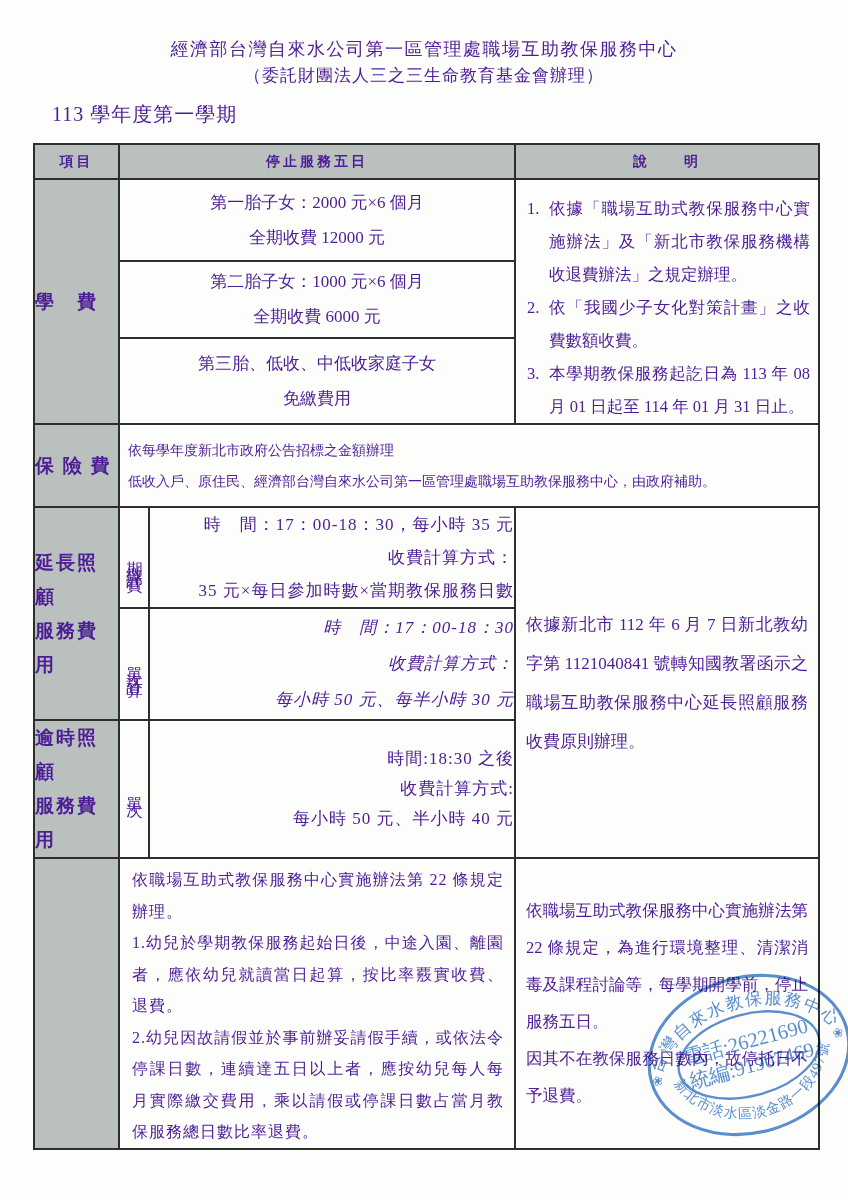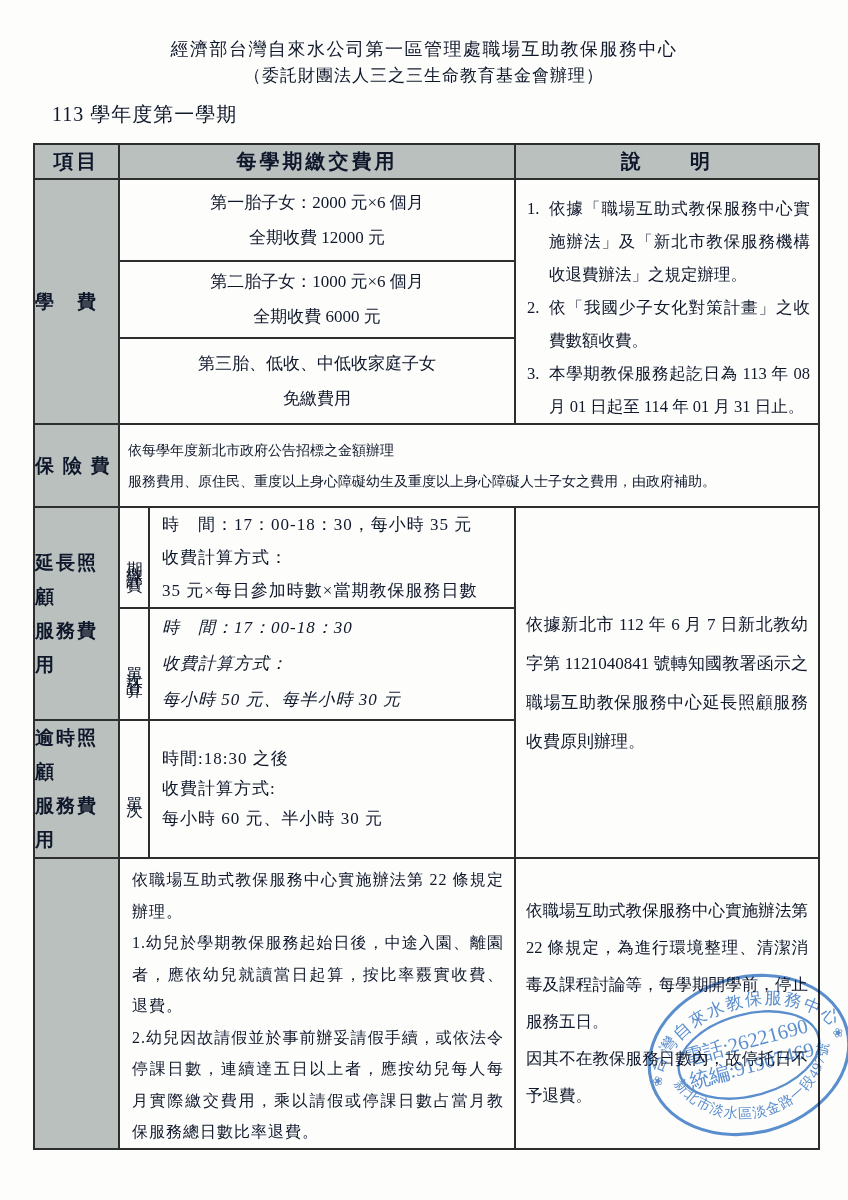--- a/index.html
+++ b/index.html
@@ -1,53 +1,53 @@
 <!DOCTYPE html>
 <html><head>
 <meta charset="utf-8">
 <style>
   html,body { margin:0; padding:0; background:#e8e8e8; }
   .page {
     position:relative; width:848px; height:1200px; margin:0 auto;
     background:#fdfdfc; overflow:hidden;
     font-family:"Liberation Serif","DejaVu Serif",serif;
-    color:#0f172a;
+    color:#4c1d95;
   }
   .org1 { position:absolute; top:37px; left:0; width:100%; text-align:center;
           font-size:18px; letter-spacing:1.5px; }
   .org2 { position:absolute; top:64px; left:0; width:100%; text-align:center;
           font-size:17px; letter-spacing:1px; }
   .semester { position:absolute; top:101px; left:52px; font-size:20px; letter-spacing:1px; }
   .doc-title { position:absolute; top:90px; left:0; width:100%; text-align:center;
                font-size:34px; font-weight:bold; letter-spacing:9px; }
 
   table.fee-table { position:absolute; left:33px; top:143px; width:785px;
                     border-collapse:collapse; table-layout:fixed; }
   .fee-table th, .fee-table td { border:2px solid #2e2e2e; padding:0; vertical-align:middle; }
-  .fee-table th { background:#bac0be; font-size:20px; font-weight:bold; letter-spacing:3px; height:33px; }
+  .fee-table th { background:#bac0be; font-size:14px; font-weight:bold; letter-spacing:3px; height:33px; }
   td.cat { background:#bac0be; font-weight:bold; font-size:19px; letter-spacing:2px; }
   td.cat .catline { line-height:34px; }
   td.blankcat { background:#bac0be; }
 
   td.tier { text-align:center; font-size:17px; }
   td.tier div { line-height:35px; }
 
   td.notes-cell { vertical-align:top; padding:12px 8px 0 6px; font-size:16.5px; }
   .num-item { display:flex; line-height:33px; }
   .num-item .num { flex:0 0 27px; padding-left:5px; box-sizing:border-box; }
   .num-item .txt { flex:1; text-align:justify; }
 
   td.ins-cell { font-size:14px; padding:0 6px 0 8px; }
   td.ins-cell div { line-height:31px; }
 
   td.subcol { text-align:center; }
   .vlabel { writing-mode:vertical-rl; text-orientation:upright; margin:0 auto;
             font-size:16.5px; letter-spacing:5px; font-weight:normal; }
 
-  td.ext-fee { padding-left:12px; font-size:17px; vertical-align:middle; }
+  td.ext-fee { padding-left:12px; font-size:17px; vertical-align:middle;text-align:right; }
   td.ext-fee div { line-height:33px; letter-spacing:1px; }
   td.ext-fee.roomy div { line-height:36px;font-style:italic; }
   td.ot-fee div { line-height:30px; letter-spacing:1px; }
 
   td.ext-note { vertical-align:middle; font-size:17px; padding:0 10px;
                 text-align:justify; }
   td.ext-note div { line-height:39px; }
 
   td.refund-fee { vertical-align:top; padding:5px 10px 0 12px; font-size:16px;
                   text-align:justify; }
@@ -75,21 +75,21 @@
     <colgroup>
       <col style="width:85px">
         <col style="width:30px">
         <col style="width:366px">
         <col style="width:304px">
     </colgroup>
 
     <tbody>
         <tr>
       <th>項目</th>
-      <th colspan="2">每學期繳交費用</th>
+      <th colspan="2">停止服務五日</th>
       <th>說　　明</th>
     </tr>
 
     <tr style="height:76px">
       <td class="cat" rowspan="3">學　費</td>
       <td class="tier" colspan="2">
         <div>第一胎子女：2000 元×6 個月</div>
         <div>全期收費 12000 元</div>
       </td>
       <td class="notes-cell" rowspan="3">
@@ -119,21 +119,21 @@
       <td class="tier" colspan="2">
         <div>第三胎、低收、中低收家庭子女</div>
         <div>免繳費用</div>
       </td>
     </tr>
 
     <tr style="height:83px">
       <td class="cat">保 險 費</td>
       <td class="ins-cell" colspan="3">
         <div>依每學年度新北市政府公告招標之金額辦理</div>
-        <div>服務費用、原住民、重度以上身心障礙幼生及重度以上身心障礙人士子女之費用，由政府補助。</div>
+        <div>低收入戶、原住民、經濟部台灣自來水公司第一區管理處職場互助教保服務中心，由政府補助。</div>
       </td>
     </tr>
 
     <tr style="height:100px">
       <td class="cat" rowspan="2">
         <div class="catline">延長照顧</div>
         <div class="catline">服務費用</div>
       </td>
       <td class="subcol">
         <div class="vlabel">期繳計費</div>
@@ -163,21 +163,21 @@
       <td class="cat">
         <div class="catline">逾時照顧</div>
         <div class="catline">服務費用</div>
       </td>
       <td class="subcol">
         <div class="vlabel">單次</div>
       </td>
       <td class="ext-fee ot-fee">
         <div>時間:18:30 之後</div>
         <div>收費計算方式:</div>
-        <div>每小時 60 元、半小時 30 元</div>
+        <div>每小時 50 元、半小時 40 元</div>
       </td>
     </tr>
 
     <tr style="height:288px">
       <td class="blankcat"></td>
       <td class="refund-fee" colspan="2">
         <p>依職場互助式教保服務中心實施辦法第 22 條規定辦理。</p>
         <p>1.幼兒於學期教保服務起始日後，中途入園、離園者，應依幼兒就讀當日起算，按比率覈實收費、退費。</p>
         <p>2.幼兒因故請假並於事前辦妥請假手續，或依法令停課日數，連續達五日以上者，應按幼兒每人每月實際繳交費用，乘以請假或停課日數占當月教保服務總日數比率退費。</p>
       </td>

